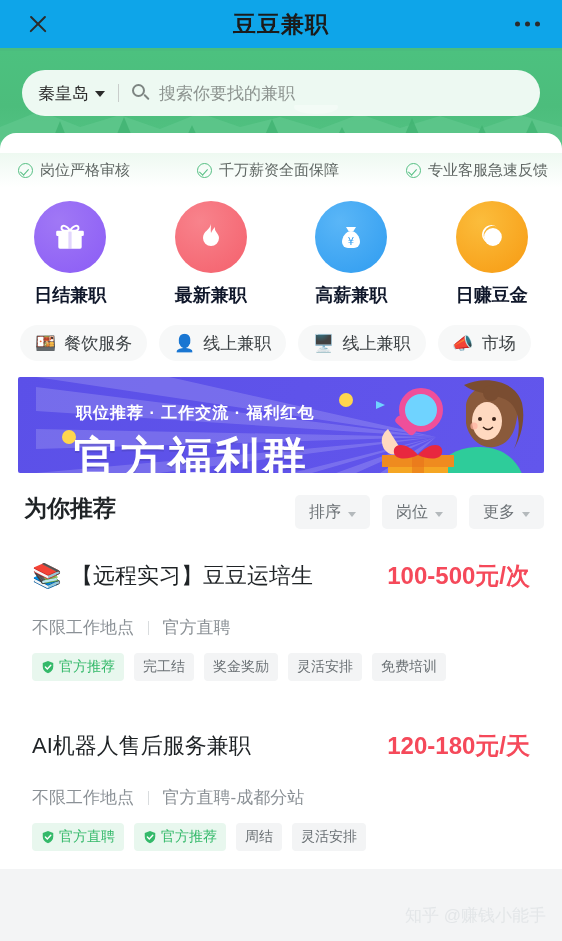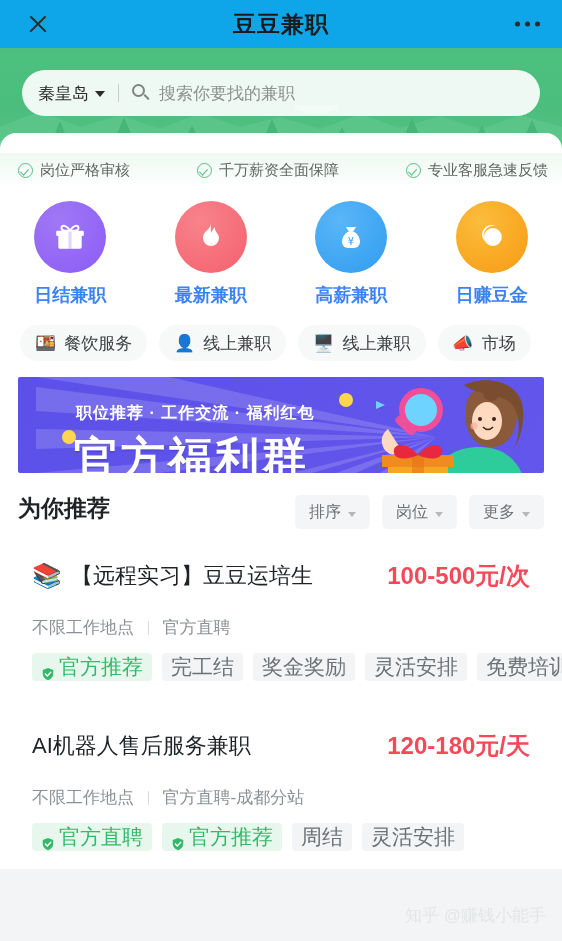--- a/index.html
+++ b/index.html
@@ -88,21 +88,21 @@
   }
 
   
   .cats{ display:flex; padding:14px 0 6px; }
   .cat{ flex:1; display:flex; flex-direction:column; align-items:center; cursor:pointer;}
   .cat-ic{
     width:72px;height:72px;border-radius:50%;
     display:flex;align-items:center;justify-content:center;
     font-size:34px; color:#fff;
   }
-  .cat-lb{ margin-top:10px; font-size:18px; font-weight:700; color:#3b82f6;}
+  .cat-lb{ margin-top:10px; font-size:18px; font-weight:700; color:#0f172a;}
 
   
   .chips{ display:flex; gap:12px; padding:12px 20px 16px; overflow:hidden;}
   .chip{
     flex:none; display:flex; align-items:center; gap:8px;
     height:36px; padding:0 15px; border-radius:18px;
     background:#f7f8f8; font-size:17px; color:#3d4245; white-space:nowrap;
     cursor:pointer;
   }
   .chip .gl{ font-size:17px; line-height:1; }
@@ -121,21 +121,21 @@
     position:absolute; left:56px; top:52px; font-size:44px; font-weight:900;
     color:#fff; letter-spacing:3px; text-shadow:0 2px 0 rgba(0,0,0,.10);
   }
 
   
   .sec{
     display:flex; align-items:center; justify-content:flex-end; gap:12px;
     padding:22px 18px 14px; position:relative;
   }
   .sec-title{
-    position:absolute; left:18px; top:20px;
+    position:absolute; left:24px; top:20px;
     font-size:23px; font-weight:700; color:#1f2326;
   }
   .filt{
     display:flex; align-items:center; gap:7px;
     height:34px; padding:0 14px; border-radius:5px; background:#f4f5f6;
     font-size:16px; color:#6c7276; cursor:pointer;
   }
   .caret-sm{
     width:0;height:0;border-left:4px solid transparent;border-right:4px solid transparent;
     border-top:5px solid #b4b9bc; margin-top:4px;
@@ -151,21 +151,21 @@
   .job-title{ font-size:22px; color:#1f2326; white-space:nowrap; }
   .job-price{
     margin-left:auto; font-size:24px; font-weight:700; color:#f5495a; white-space:nowrap;
   }
   .card-meta{ margin-top:24px; font-size:17px; color:#8b9196; }
   .meta-sep{ display:inline-block; width:1px;height:14px;background:#d9dcde;
              margin:0 9px; vertical-align:-2px;}
   .tags{ display:flex; gap:10px; margin-top:14px; flex-wrap:nowrap; }
   .tag{
     height:28px; padding:0 9px; border-radius:4px; background:#f3f4f5;
-    font-size:21px; color:#6b7175; display:flex; align-items:flex-end; gap:4px;
+    font-size:14px; color:#6b7175; display:flex; align-items:center; gap:4px;
     white-space:nowrap;
   }
   .tag.green{ background:#e8f7ee; color:#34b96a; }
   .shield{ width:14px;height:14px; flex:none; }
 
   
   .watermark{
     position:absolute; right:16px; bottom:14px;
     font-size:17px; color:#e3e6e8; white-space:nowrap; pointer-events:none;
   }

